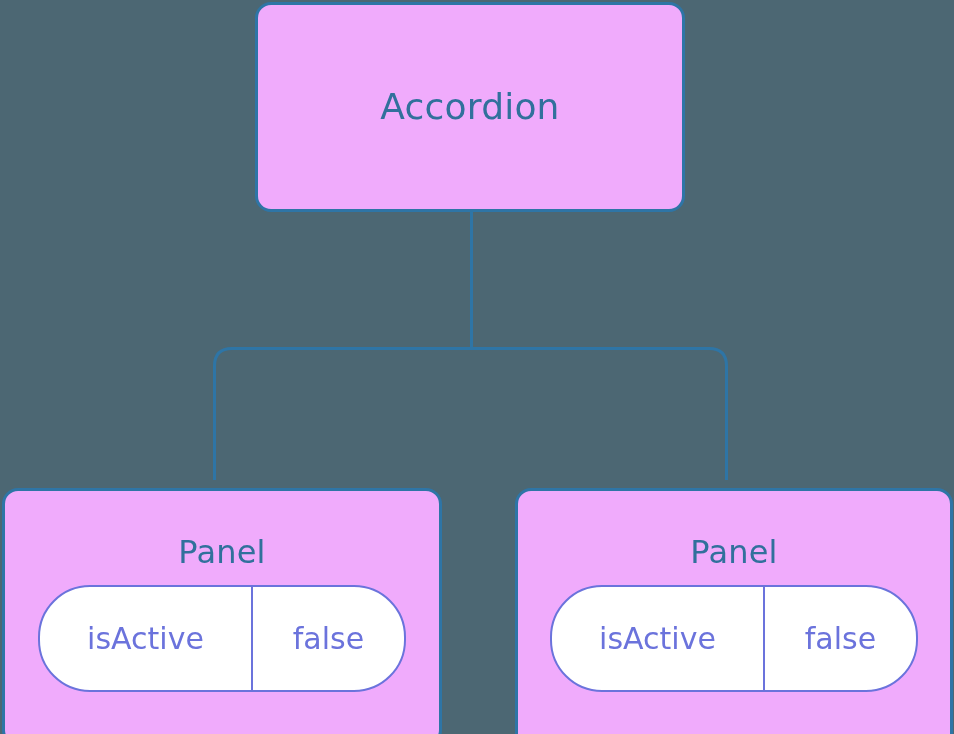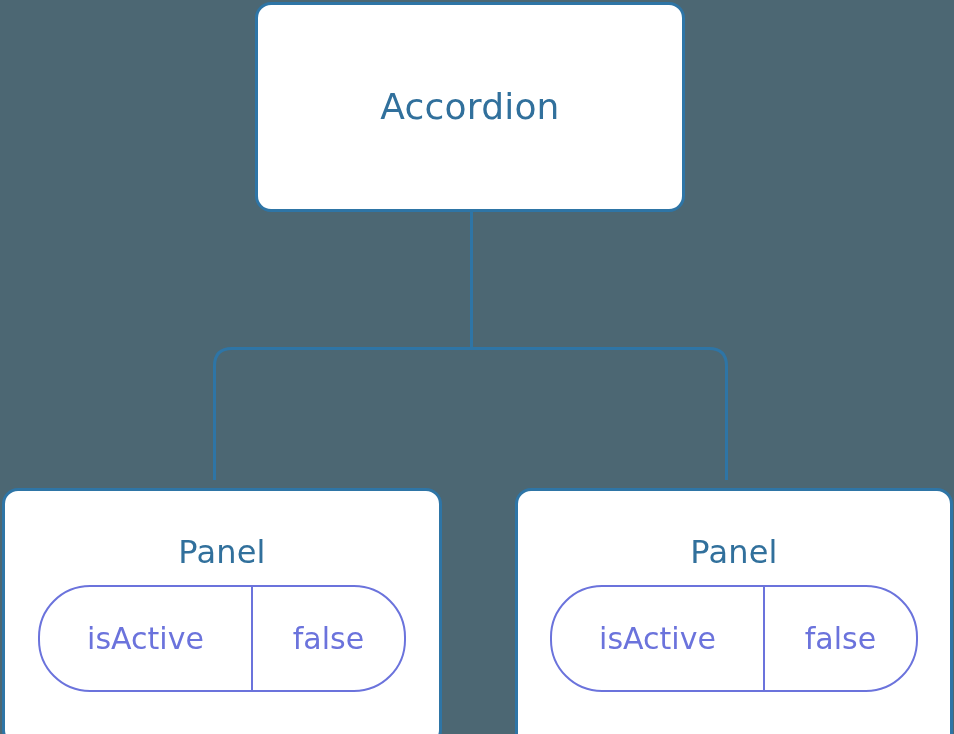--- a/index.html
+++ b/index.html
@@ -28,21 +28,21 @@
     top: 0;
     width: 954px;
     height: 734px;
     z-index: 1;
   }
 
   
   .node {
     position: absolute;
     box-sizing: border-box;
-    background: #ffffff;
+    background: #f0abfc;
     border: 3px solid #2e75a6;
     border-radius: 16px;
     z-index: 2;
     display: flex;
     flex-direction: column;
     align-items: center;
     text-align: center;
   }
 
   .node-root {

